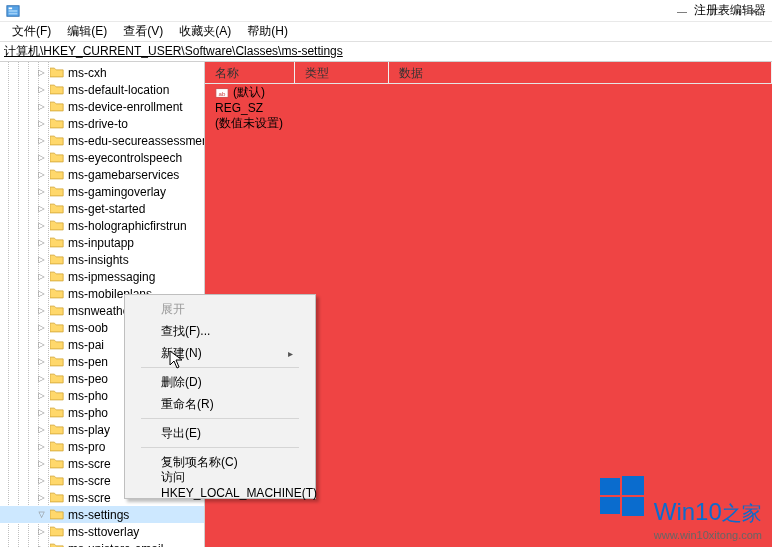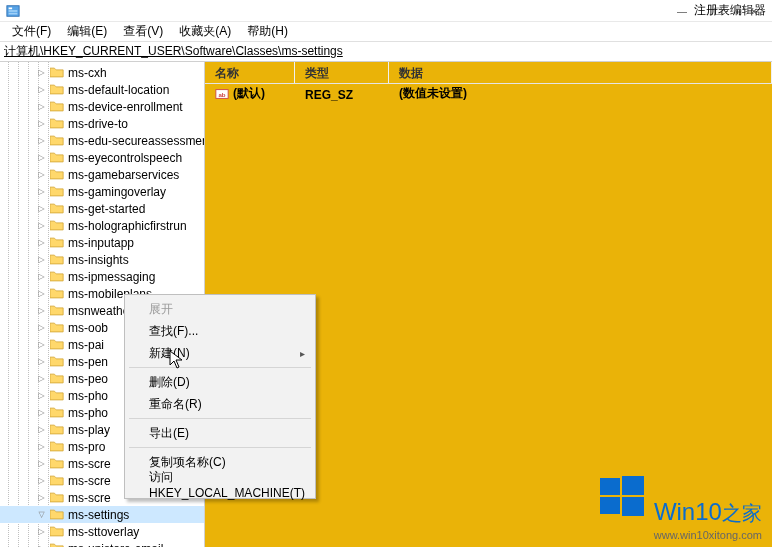--- a/index.html
+++ b/index.html
@@ -68,23 +68,22 @@
   }
   .tree-pane {
     width: 205px;
     border-right: 1px solid #d0d0d0;
     overflow: hidden;
     position: relative;
     background:#fff;
   }
   .list-pane {
     flex: 1;
-    background: #eab308;
+    background: #ef4444;
     position: relative;
-    font-weight: bold;
   }
 
   
   .tree {
     padding-top: 2px;
     font-size: 12px;
     white-space: nowrap;
   }
   .tree-row {
     height: 17px;
@@ -123,39 +122,40 @@
     font-size: 12px;
     color:#333;
   }
   .list-header .col {
     padding: 3px 10px;
     border-right: 1px solid #f0f0f0;
   }
   .list-row {
     display: flex;
     height: 18px;
-    align-items: flex-end;
-    font-size: 12px;
+    align-items: flex-start;
+    font-size: 12px;
+    flex-direction: column;
   }
   .list-row .cell { padding: 0 10px; }
   .val-icon {
     width:14px; height:14px; margin-right:4px;
     display:inline-flex; align-items:center; justify-content:center;
   }
 
   
   .context-menu {
     position: absolute;
     left: 124px;
     top: 294px;
     width: 192px;
     background: #f2f2f2;
     border: 1px solid #bfbfbf;
     box-shadow: 3px 3px 3px rgba(0,0,0,0.25);
-    padding: 3px 2px;
+    padding: 3px 14px;
     font-size: 12px;
     z-index: 20;
   }
   .context-menu .cm-item {
     height: 22px;
     display:flex; align-items:center;
     padding: 0 22px 0 22px;
     position: relative;
     color:#000;
   }
@@ -177,21 +177,21 @@
 
   
   .watermark {
     position:absolute;
     right: 10px;
     bottom: 6px;
     display:flex; align-items:center;
     gap: 10px;
     z-index:5;
   }
-  .watermark .wm-text { text-align:center;margin-top:48px; }
+  .watermark .wm-text { text-align:left;margin-top:48px; }
   .watermark .wm-big {
     font-size: 24px; color:#0a6cce; font-weight:500;
   }
   .watermark .wm-big .zhi { font-size: 20px; }
   .watermark .wm-url { font-size: 11px; color:#666; margin-top:2px; }
   .win-logo { width:44px; height:44px; }
 </style>
 </head>
 <body>
 

